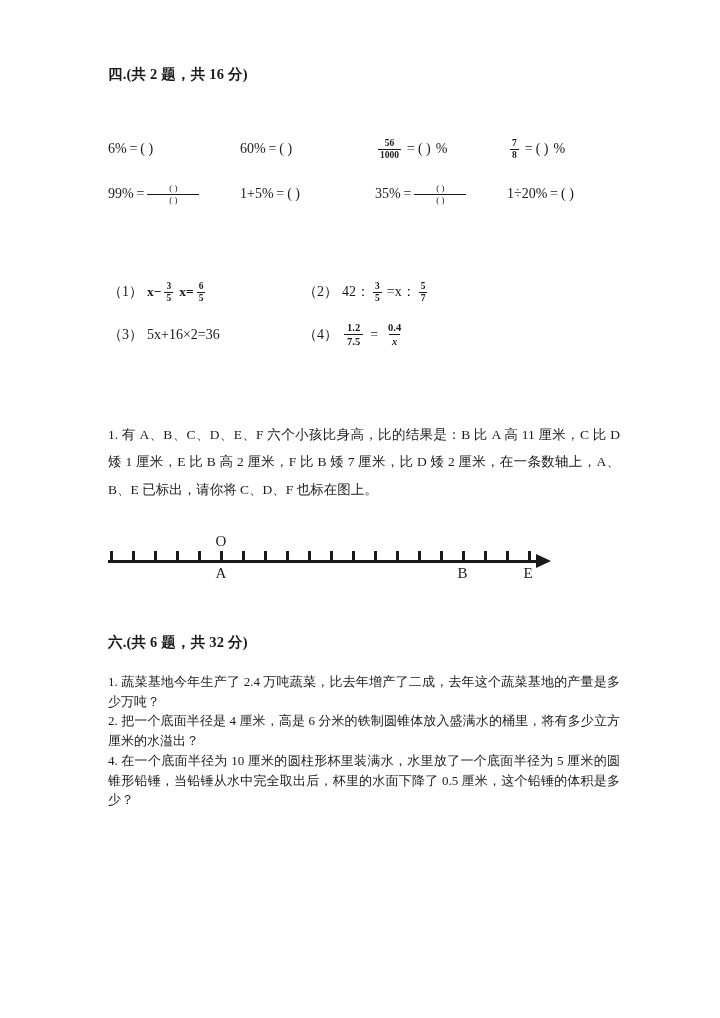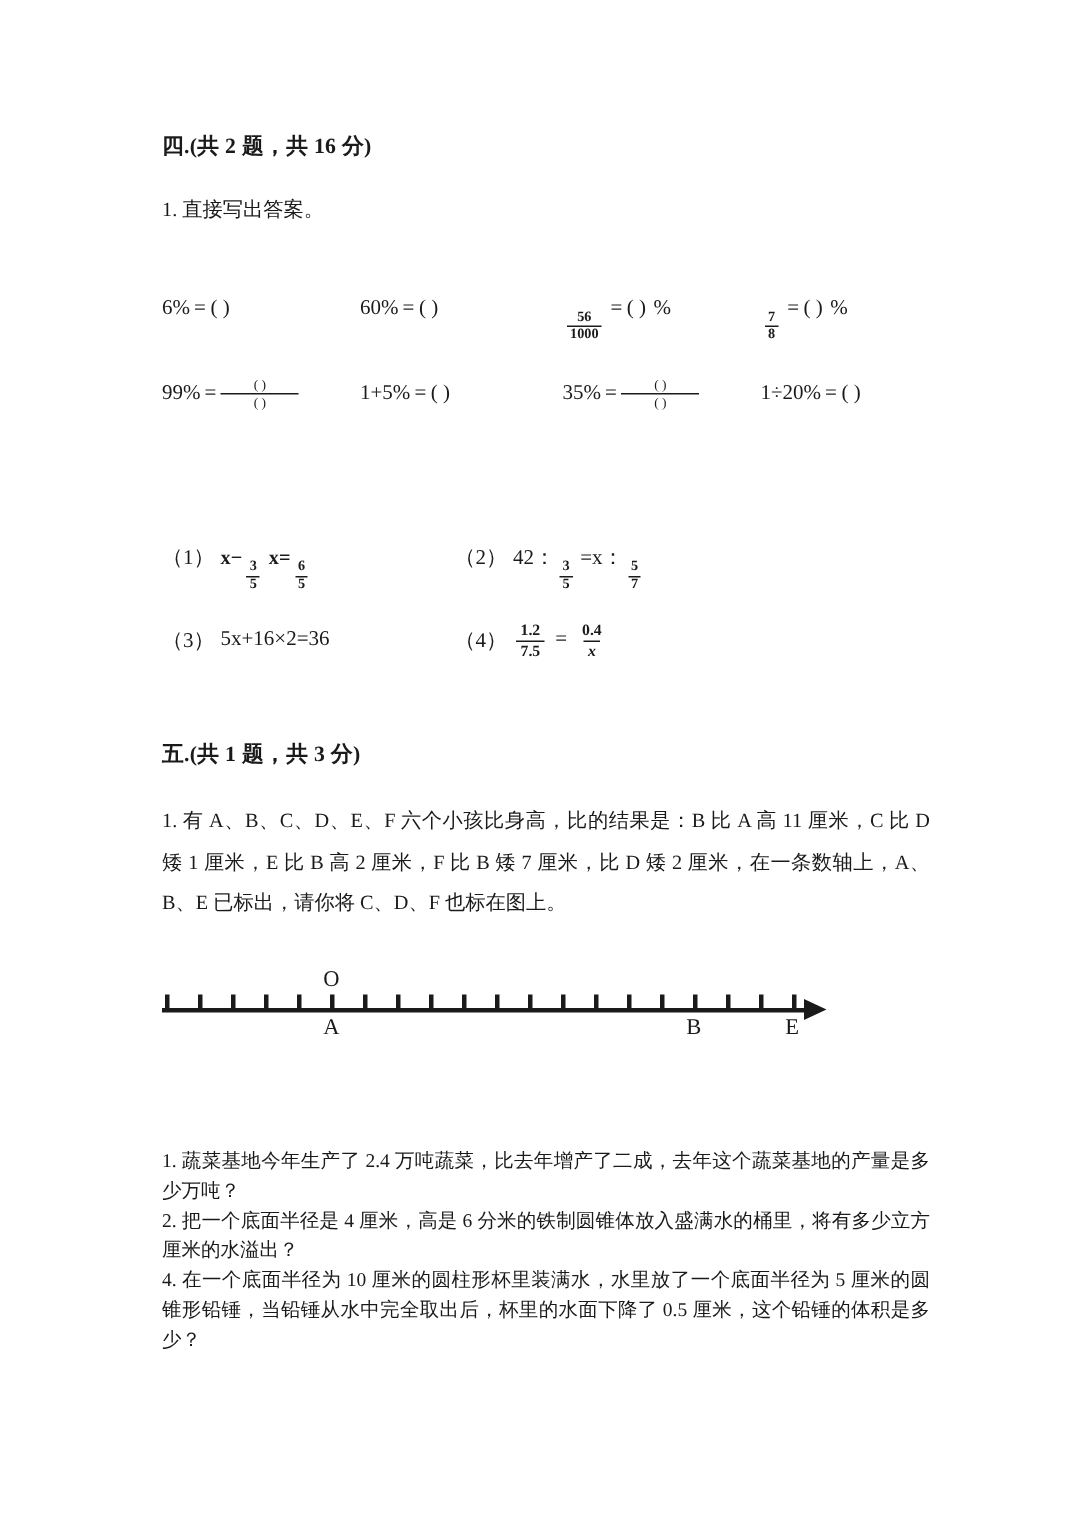--- a/index.html
+++ b/index.html
@@ -18,21 +18,21 @@
   .page {
     position: absolute;
     left: 0; top: 0;
     width: 720px;
     height: 1018px;
     padding: 0;
   }
   .content {
     position: absolute;
     left: 108px;
-    top: 88px;
+    top: 64px;
     width: 512px;
   }
 
   
   .sec-head {
     font-weight: bold;
     font-size: 14.5px;
     letter-spacing: .2px;
     margin: 0 0 0 0;
     line-height: 1.4;
@@ -67,21 +67,21 @@
     display: inline-flex;
     flex-direction: column;
     align-items: center;
     justify-content: center;
     vertical-align: middle;
     font-size: 9.5px;
     font-weight: bold;
     line-height: 1.12;
     margin: 0 3px;
   }
-  .frac .num { padding: 0 2px; margin-top: 24px; }
+  .frac .num { padding: 0 2px; }
   .frac .den { padding: 0 2px; border-top: 1.1px solid #1a1a1a; }
 
   
   .frac-blank {
     display: inline-flex;
     flex-direction: column;
     align-items: center;
     font-size: 9px;
     line-height: 1.25;
     margin: 0 2px;
@@ -175,21 +175,20 @@
 </head>
 <body>
 
 <div class="page">
   <div class="content">
 
     <div class="sec-head sec-4">四.(共 2 题，共 16 分)</div>
 
     <div style="height:22px"></div>
 
-    <div class="prompt">1. 直接写出答案。</div>
 
     <div style="height:32px"></div>
 
     <div class="calc-row">
       <div class="calc-cell" style="width:132px">
         <span class="eqtext">6</span>
           <span class="pct">%</span>
         <span class="eqtext" style="margin:0 3px">=</span>
         <span class="blank">(        )</span>
       </div>
@@ -304,21 +303,20 @@
         <span class="eqtext" style="margin:0 3px">=</span>
         <span class="frac-lg">
           <span class="num">0.4</span>
           <span class="den ital">x</span>
         </span>
       </div>
     </div>
 
     <div style="height:52px"></div>
 
-    <div class="sec-head">五.(共 1 题，共 3 分)</div>
 
     <div style="height:20px"></div>
 
     <div class="para">1. 有 A、B、C、D、E、F 六个小孩比身高，比的结果是：B 比 A 高 11 厘米，C 比 D 矮 1 厘米，E 比 B 高 2 厘米，F 比 B 矮 7 厘米，比 D 矮 2 厘米，在一条数轴上，A、B、E 已标出，请你将 C、D、F 也标在图上。</div>
 
     <div style="height:28px"></div>
 
     <div class="numline-wrap">
       <div class="numline-axis"></div>
       <div class="numline-arrow"></div>
@@ -347,20 +345,21 @@
       <div id="nl-labels">
           <div class="nl-label above" style="left: 107.5px;">O</div>
           <div class="nl-label below" style="left: 107.5px;">A</div>
           <div class="nl-label below" style="left: 349.5px;">B</div>
           <div class="nl-label below" style="left: 415.5px;">E</div>
         </div>
     </div>
 
     <div style="height:36px"></div>
 
+    <div class="sec-head">六.(共 6 题，共 32 分)</div>
 
     <div style="height:20px"></div>
 
     <div id="section6-problems">
         <div class="para-tight">1. 蔬菜基地今年生产了 2.4 万吨蔬菜，比去年增产了二成，去年这个蔬菜基地的产量是多少万吨？</div>
         <div class="para-tight">2. 把一个底面半径是 4 厘米，高是 6 分米的铁制圆锥体放入盛满水的桶里，将有多少立方厘米的水溢出？</div>
         <div class="para-tight">4. 在一个底面半径为 10 厘米的圆柱形杯里装满水，水里放了一个底面半径为 5 厘米的圆锥形铅锤，当铅锤从水中完全取出后，杯里的水面下降了 0.5 厘米，这个铅锤的体积是多少？</div>
       </div>
 
   </div>

